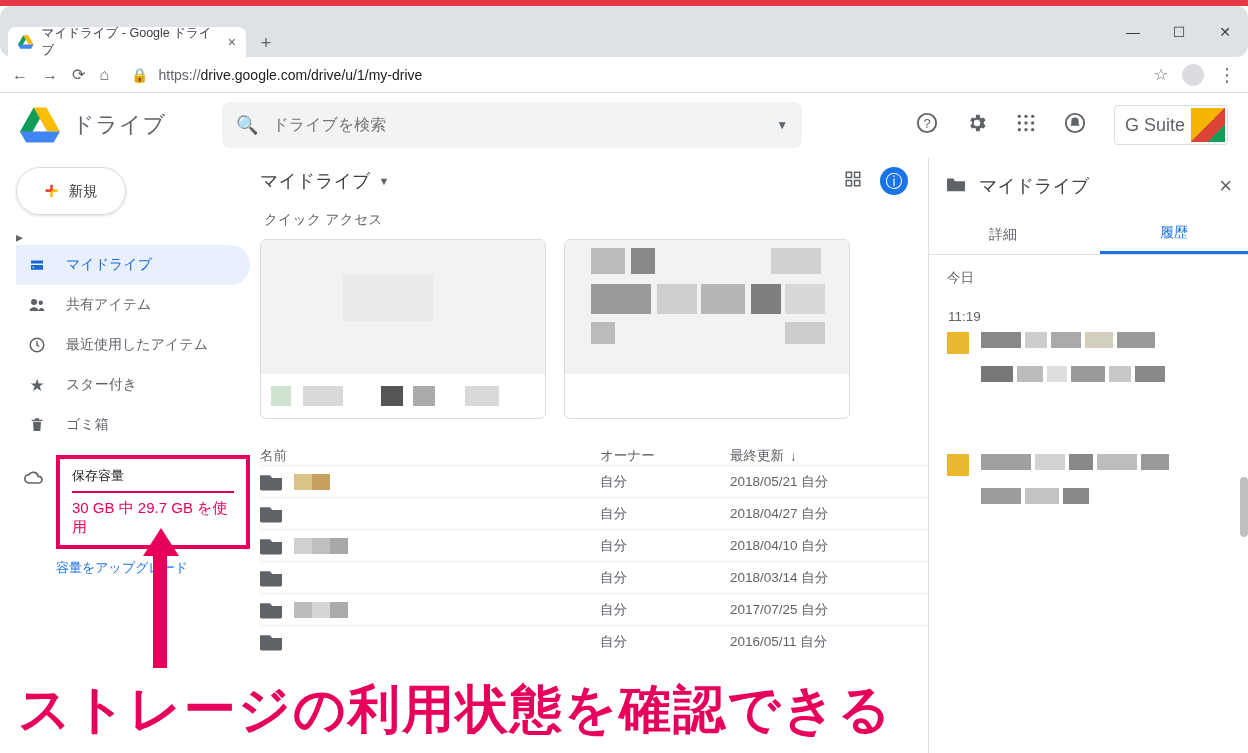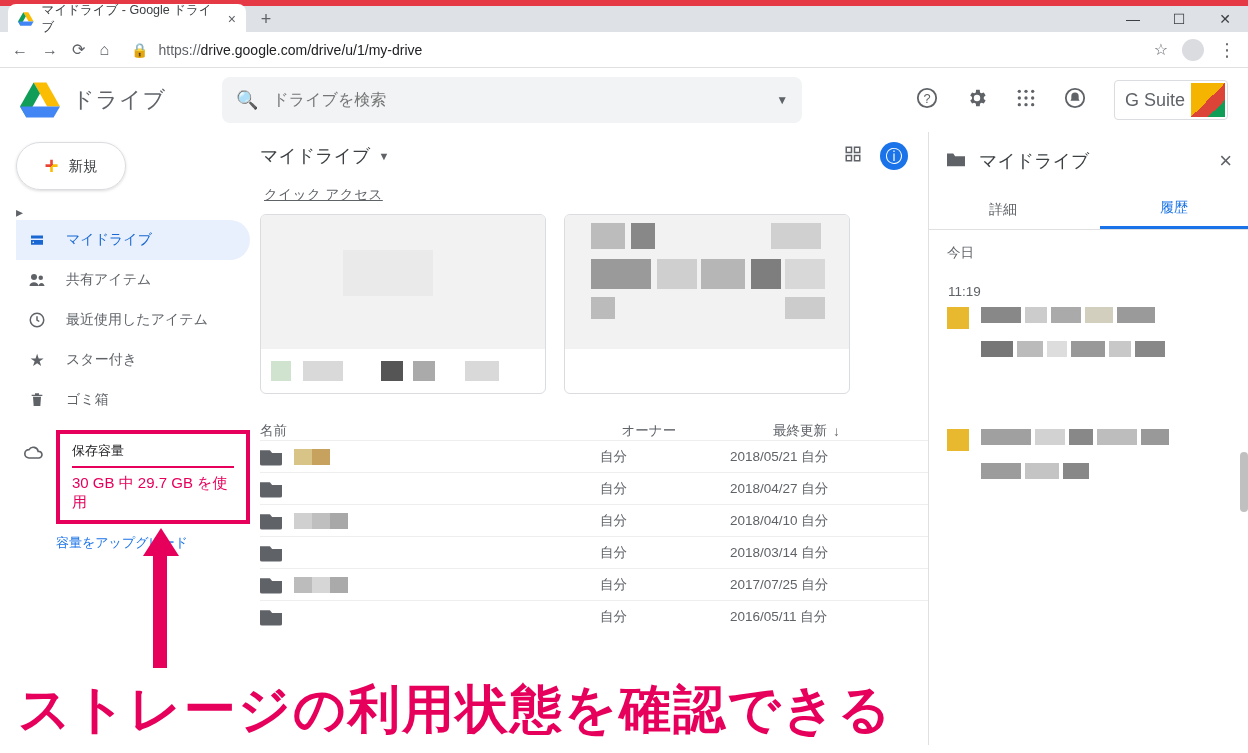--- a/index.html
+++ b/index.html
@@ -1,21 +1,21 @@
 <!DOCTYPE html>
 <html><head>
 <meta charset="utf-8">
 <style>
 * { margin: 0; padding: 0; box-sizing: border-box; font-family: "Segoe UI", Arial, sans-serif; }
 
 body { width: 1248px; height: 753px; background: #fff; overflow: hidden; position: relative; }
 
 
 .win-bar { height: 6px; background: #e63946; }
-.tab-strip { height: 26px; background: #dee1e6; display: flex; align-items: center; }
+.tab-strip { height: 51px; background: #dee1e6; display: flex; align-items: flex-end; border-radius: 12px; }
 .tab { background: #fff; height: 30px; width: 238px; margin-left: 8px; border-radius: 8px 8px 0 0;
        display: flex; align-items: center; padding: 0 10px; font-size: 12.5px; color: #3c4043; gap: 8px; }
 .tab .favicon { width: 16px; height: 16px; }
 .tab .tab-x { margin-left: auto; color: #5f6368; font-size: 14px; }
 .new-tab { width: 28px; height: 28px; display: flex; align-items: center; justify-content: center;
            font-size: 18px; color: #5f6368; margin-left: 6px; cursor: pointer; }
 .win-ctrls { margin-left: auto; display: flex; align-items: center; height: 100%; }
 .win-ctrls span { width: 46px; text-align: center; font-size: 14px; color: #3c4043; cursor: pointer; }
 
 .toolbar { height: 36px; background: #fff; border-bottom: 1px solid #e0e0e0; display: flex;
@@ -72,30 +72,30 @@
 
 .mainc { flex: 1; padding: 0 0 0 10px; display: flex; flex-direction: column; min-width: 0; }
 .crumb-row { height: 48px; display: flex; align-items: center; justify-content: space-between; padding-right: 20px; }
 .crumb { font-size: 18px; color: #3c4043; display: flex; align-items: center; gap: 8px; cursor: pointer; }
 .crumb .caret { font-size: 11px; color: #5f6368; }
 .crumb-right { display: flex; align-items: center; gap: 18px; }
 .grid-ico { color: #5f6368; font-size: 18px; cursor: pointer; }
 .info-badge { width: 28px; height: 28px; border-radius: 50%; background: #1a73e8; color: #fff;
               display: flex; align-items: center; justify-content: center; font-size: 17px; cursor: pointer; }
 
-.section-label { font-size: 13.5px; color: #5f6368; margin: 6px 0 10px 4px; letter-spacing: 0.5px; text-decoration: underline; }
+.section-label { font-size: 13.5px; color: #5f6368; margin: 6px 0 10px 4px; letter-spacing: 0.5px; }
 
 .qa-row { display: flex; gap: 18px; }
 .qa-card { width: 286px; height: 180px; border: 1px solid #dadce0; border-radius: 6px; overflow: hidden;
            cursor: pointer; display: flex; flex-direction: column; }
 .qa-preview { flex: 1; background: #f2f2f2; position: relative; }
 .qa-foot { height: 44px; display: flex; align-items: center; padding: 0 10px; gap: 4px; }
 .mosaic-blk { position: absolute; background: #bdbdbd; }
 
-.list-hdrs { display: flex; font-size: 13.5px; color: #5f6368; margin-top: 28px; padding-right: 10px; justify-content: space-between; }
+.list-hdrs { display: flex; font-size: 13.5px; color: #5f6368; margin-top: 28px; padding-right: 10px; }
 .col-name { flex: 0 0 340px; }
 .col-owner { flex: 0 0 130px; }
 .col-mod { flex: 0 0 145px; display: flex; align-items: center; gap: 6px; }
 
 .file-row { display: flex; align-items: center; height: 32px; font-size: 13.5px; color: #5f6368;
             border-top: 1px solid #eee; cursor: pointer; }
 .file-row .f-ico { width: 22px; height: 18px; background: #5f6368; border-radius: 2px; margin-right: 12px;
                    clip-path: polygon(0 15%,45% 15%,55% 30%,100% 30%,100% 100%,0 100%); }
 .file-row .col-name { display: flex; align-items: center; }
 .mosaic-strip { display: flex; gap: 0; }

